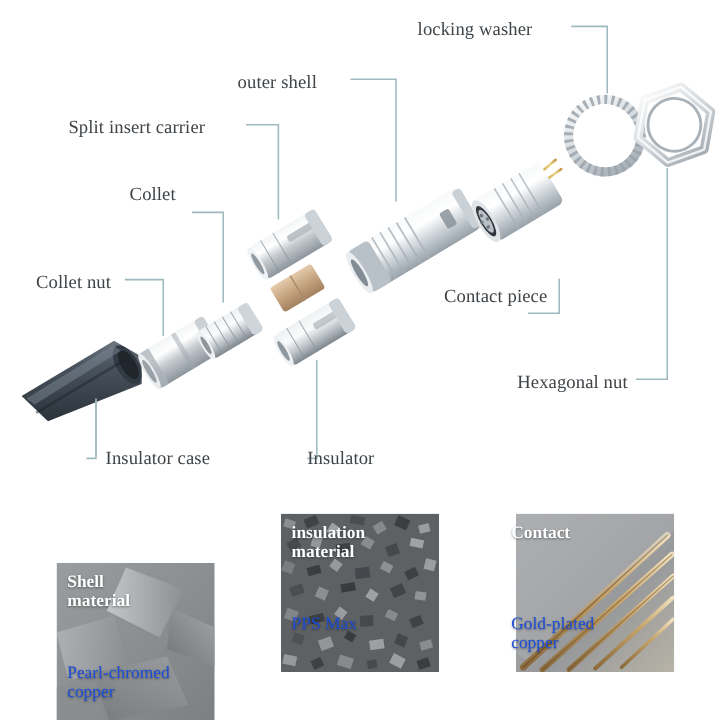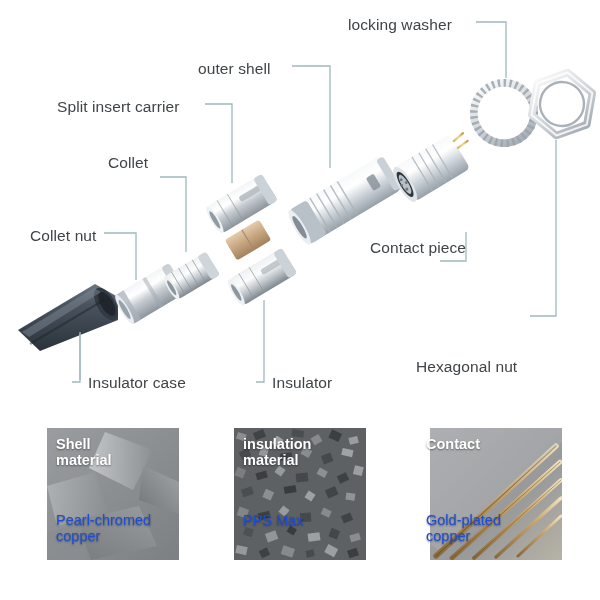--- a/index.html
+++ b/index.html
@@ -1,21 +1,21 @@
 <!DOCTYPE html>
 <html><head>
 <meta charset="utf-8">
 <style>
   html,body{margin:0;padding:0;}
   body{
     width:600px;height:600px;background:#ffffff;
     font-family:"Liberation Sans", sans-serif;
     overflow:hidden;position:relative;
   }
-  #stage{position:absolute;inset:0;width:600px;height:600px;}
+  #stage{position:absolute;inset:0;width:600px;height:600px;font-family:Liberation Serif, serif;}
   .lbl{
     position:absolute;color:#3f4448;font-size:15.5px;
     letter-spacing:.1px;white-space:nowrap;line-height:1;
   }
   svg.leaders{position:absolute;left:0;top:0;width:600px;height:600px;pointer-events:none;}
   .parts{position:absolute;left:0;top:0;width:600px;height:600px;}
   .cards{position:absolute;left:0;top:420px;width:600px;height:180px;}
   .card{position:absolute;width:132px;height:132px;top:8px;overflow:hidden;}
   .card .ctitle{
     position:absolute;left:9px;top:8px;color:#ffffff;font-weight:bold;
@@ -207,27 +207,27 @@
       <path d="M256,382 L264,382 L264,300"></path>
     </g>
   </svg>
 
   <div class="lbl" style="left:348px;top:17px;">locking washer</div>
   <div class="lbl" style="left:198px;top:61px;text-align:center;">outer shell</div>
   <div class="lbl" style="left:57px;top:99px;">Split insert carrier</div>
   <div class="lbl" style="left:108px;top:155px;">Collet</div>
   <div class="lbl" style="left:30px;top:228px;">Collet nut</div>
   <div class="lbl" style="left:330px;top:240px;margin-left:40px;">Contact piece</div>
-  <div class="lbl" style="left:416px;top:311px;margin-top:48px;">Hexagonal nut</div>
+  <div class="lbl" style="left:431px;top:311px;">Hexagonal nut</div>
   <div class="lbl" style="left:88px;top:375px;">Insulator case</div>
-  <div class="lbl" style="left:272px;top:375px;">Insulator</div>
+  <div class="lbl" style="left:256px;top:375px;">Insulator</div>
 
   <div class="cards">
 
-    <div class="card" style="left:47px;">
+    <div class="card" style="left:47px;margin-top:41px;">
       <svg viewBox="0 0 132 132" width="132" height="132">
         <defs>
           <linearGradient id="s1a" x1="0" y1="0" x2="1" y2="1">
             <stop offset="0" stop-color="#9a9d9f"></stop>
               <stop offset="1" stop-color="#7d8083"></stop>
           </linearGradient>
           <linearGradient id="s1b" x1="0" y1="0" x2="1" y2="0">
             <stop offset="0" stop-color="#c8cbcd"></stop>
               <stop offset="1" stop-color="#8d9093"></stop>
           </linearGradient>

